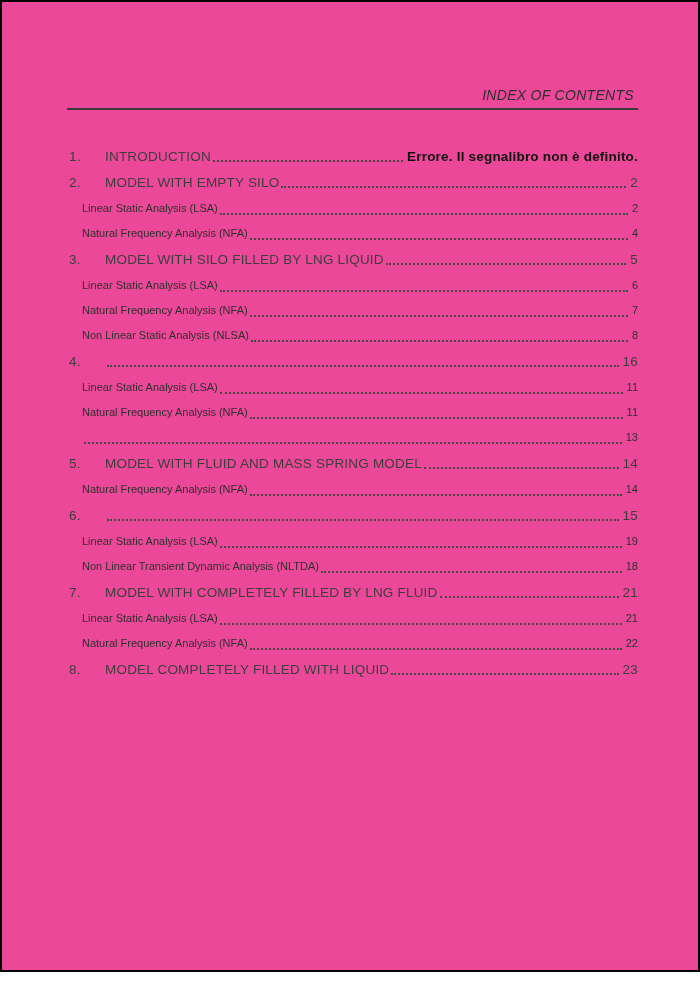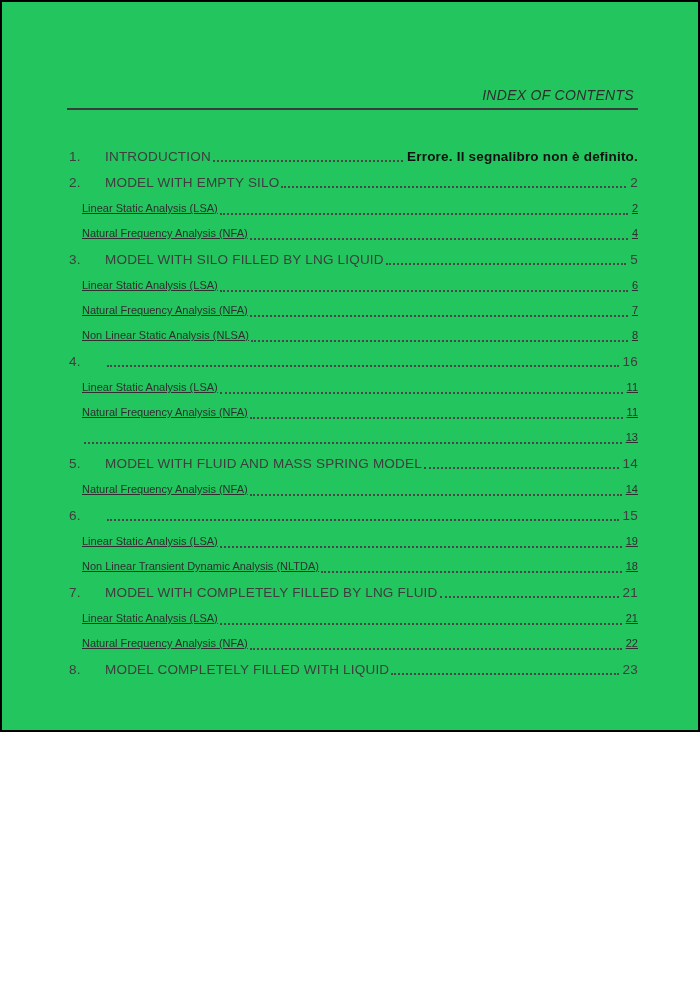--- a/index.html
+++ b/index.html
@@ -9,24 +9,24 @@
     background: #ffffff;
   }
   body {
     width: 700px;
     height: 992px;
     font-family: "Liberation Sans", sans-serif;
   }
   .page {
     position: relative;
     width: 700px;
-    height: 732px;
+    height: 972px;
     box-sizing: border-box;
     border: 2px solid #000000;
-    background: #22c55e;
+    background: #ec4899;
     overflow: hidden;
   }
   .doc-header {
     position: absolute;
     top: 85px;
     right: 64px;
     font-size: 14px;
     font-style: italic;
     color: #2e2e2e;
     letter-spacing: 0.3px;
@@ -56,21 +56,20 @@
     letter-spacing: 0.2px;
     margin-top: 9px;
     margin-bottom: 9px;
   }
   .toc-row.lvl2 {
     font-size: 11px;
     color: #2f2f2f;
     padding-left: 13px;
     margin-top: 8px;
     margin-bottom: 8px;
-    text-decoration: underline;
   }
   .toc-row:first-child { margin-top: 0; }
   .num {
     flex: none;
     width: 36px;
   }
   .title {
     flex: none;
     white-space: nowrap;
   }

